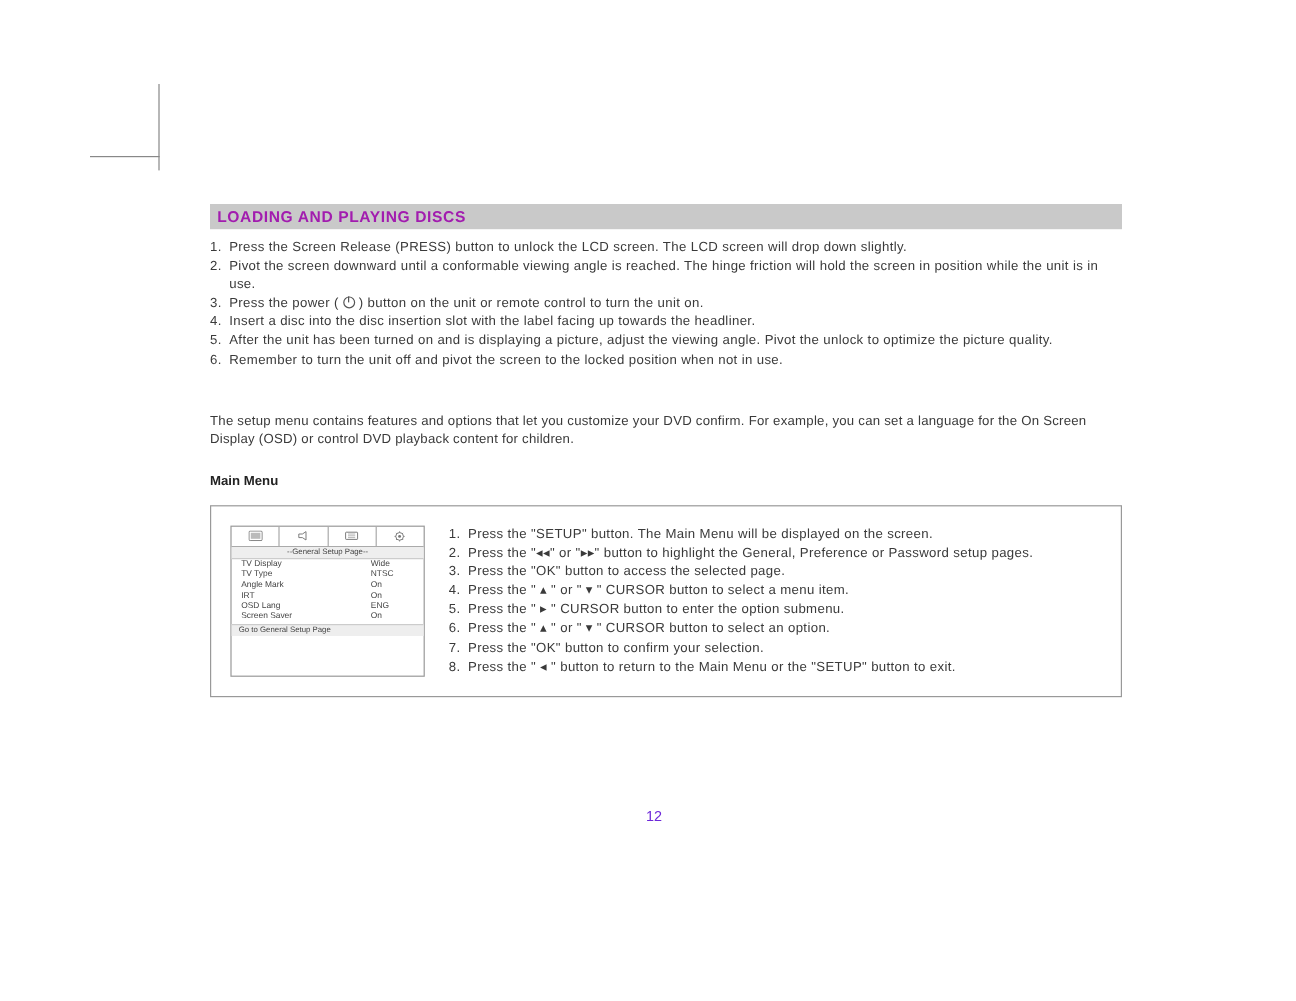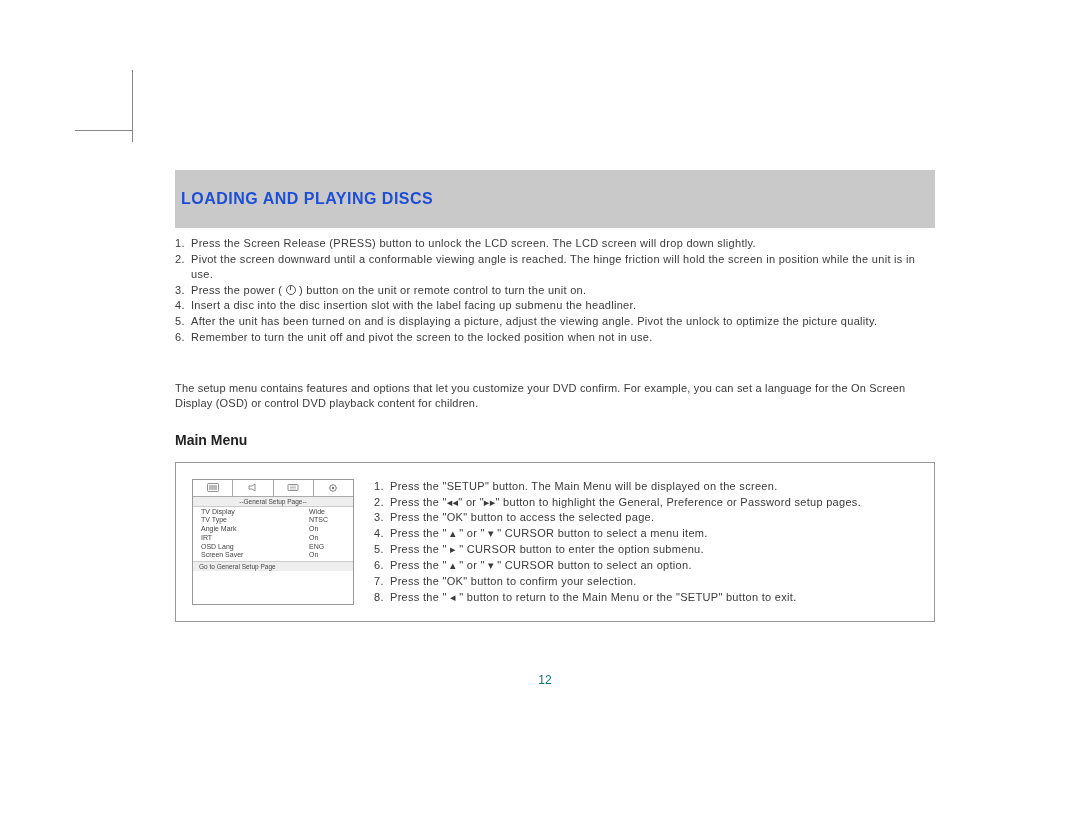--- a/index.html
+++ b/index.html
@@ -30,25 +30,25 @@
     background: #888;
   }
   .page {
     position: absolute;
     left: 175px;
     top: 170px;
     width: 760px;
   }
   .section-header {
     background: #c9c9c9;
-    color: #1d4ed8;
+    color: #a21caf;
     font-weight: bold;
-    font-size: 16px;
+    font-size: 13px;
     letter-spacing: 0.5px;
-    padding: 20px 6px;
+    padding: 3px 6px;
     margin-bottom: 8px;
   }
   .ol {
     margin: 0 0 36px 0;
     padding: 0 0 0 0;
   }
   .li {
     display: flex;
     line-height: 1.35;
     letter-spacing: 0.3px;
@@ -61,21 +61,21 @@
     flex-shrink: 0;
   }
   .li .txt { flex: 1; }
   .intro {
     line-height: 1.4;
     letter-spacing: 0.2px;
     margin-bottom: 20px;
   }
   .sub-heading {
     font-weight: bold;
-    font-size: 14px;
+    font-size: 11px;
     color: #222;
     margin: 6px 0 14px 0;
   }
   .menu-box {
     border: 1px solid #999;
     display: flex;
     padding: 16px;
     gap: 20px;
   }
   .osd {
@@ -116,21 +116,21 @@
   }
   .steps {
     flex: 1;
     font-size: 11px;
   }
   .page-num {
     position: absolute;
     left: 0; right: 20px; top: 503px;
     text-align: center;
     font-size: 12px;
-    color: #0f766e;
+    color: #6d28d9;
   }
   .pwr-icon {
     display: inline-block;
     width: 8px; height: 8px;
     border: 1px solid #555;
     border-radius: 50%;
     position: relative;
     vertical-align: -1px;
   }
   .pwr-icon::after {
@@ -158,21 +158,21 @@
       <div class="li">
         <span class="num">2.</span>
         <span class="txt">Pivot the screen downward until a conformable viewing angle is reached. The hinge friction will hold the screen in position while the unit is in use.</span>
       </div>
       <div class="li">
         <span class="num">3.</span>
         <span class="txt">Press the power ( <span class="pwr-icon"></span> ) button on the unit or remote control to turn the unit on.</span>
       </div>
       <div class="li">
         <span class="num">4.</span>
-        <span class="txt">Insert a disc into the disc insertion slot with the label facing up submenu the headliner.</span>
+        <span class="txt">Insert a disc into the disc insertion slot with the label facing up towards the headliner.</span>
       </div>
       <div class="li">
         <span class="num">5.</span>
         <span class="txt">After the unit has been turned on and is displaying a picture, adjust the viewing angle. Pivot the unlock to optimize the picture quality.</span>
       </div>
       <div class="li">
         <span class="num">6.</span>
         <span class="txt">Remember to turn the unit off and pivot the screen to the locked position when not in use.</span>
       </div>
     </div>

